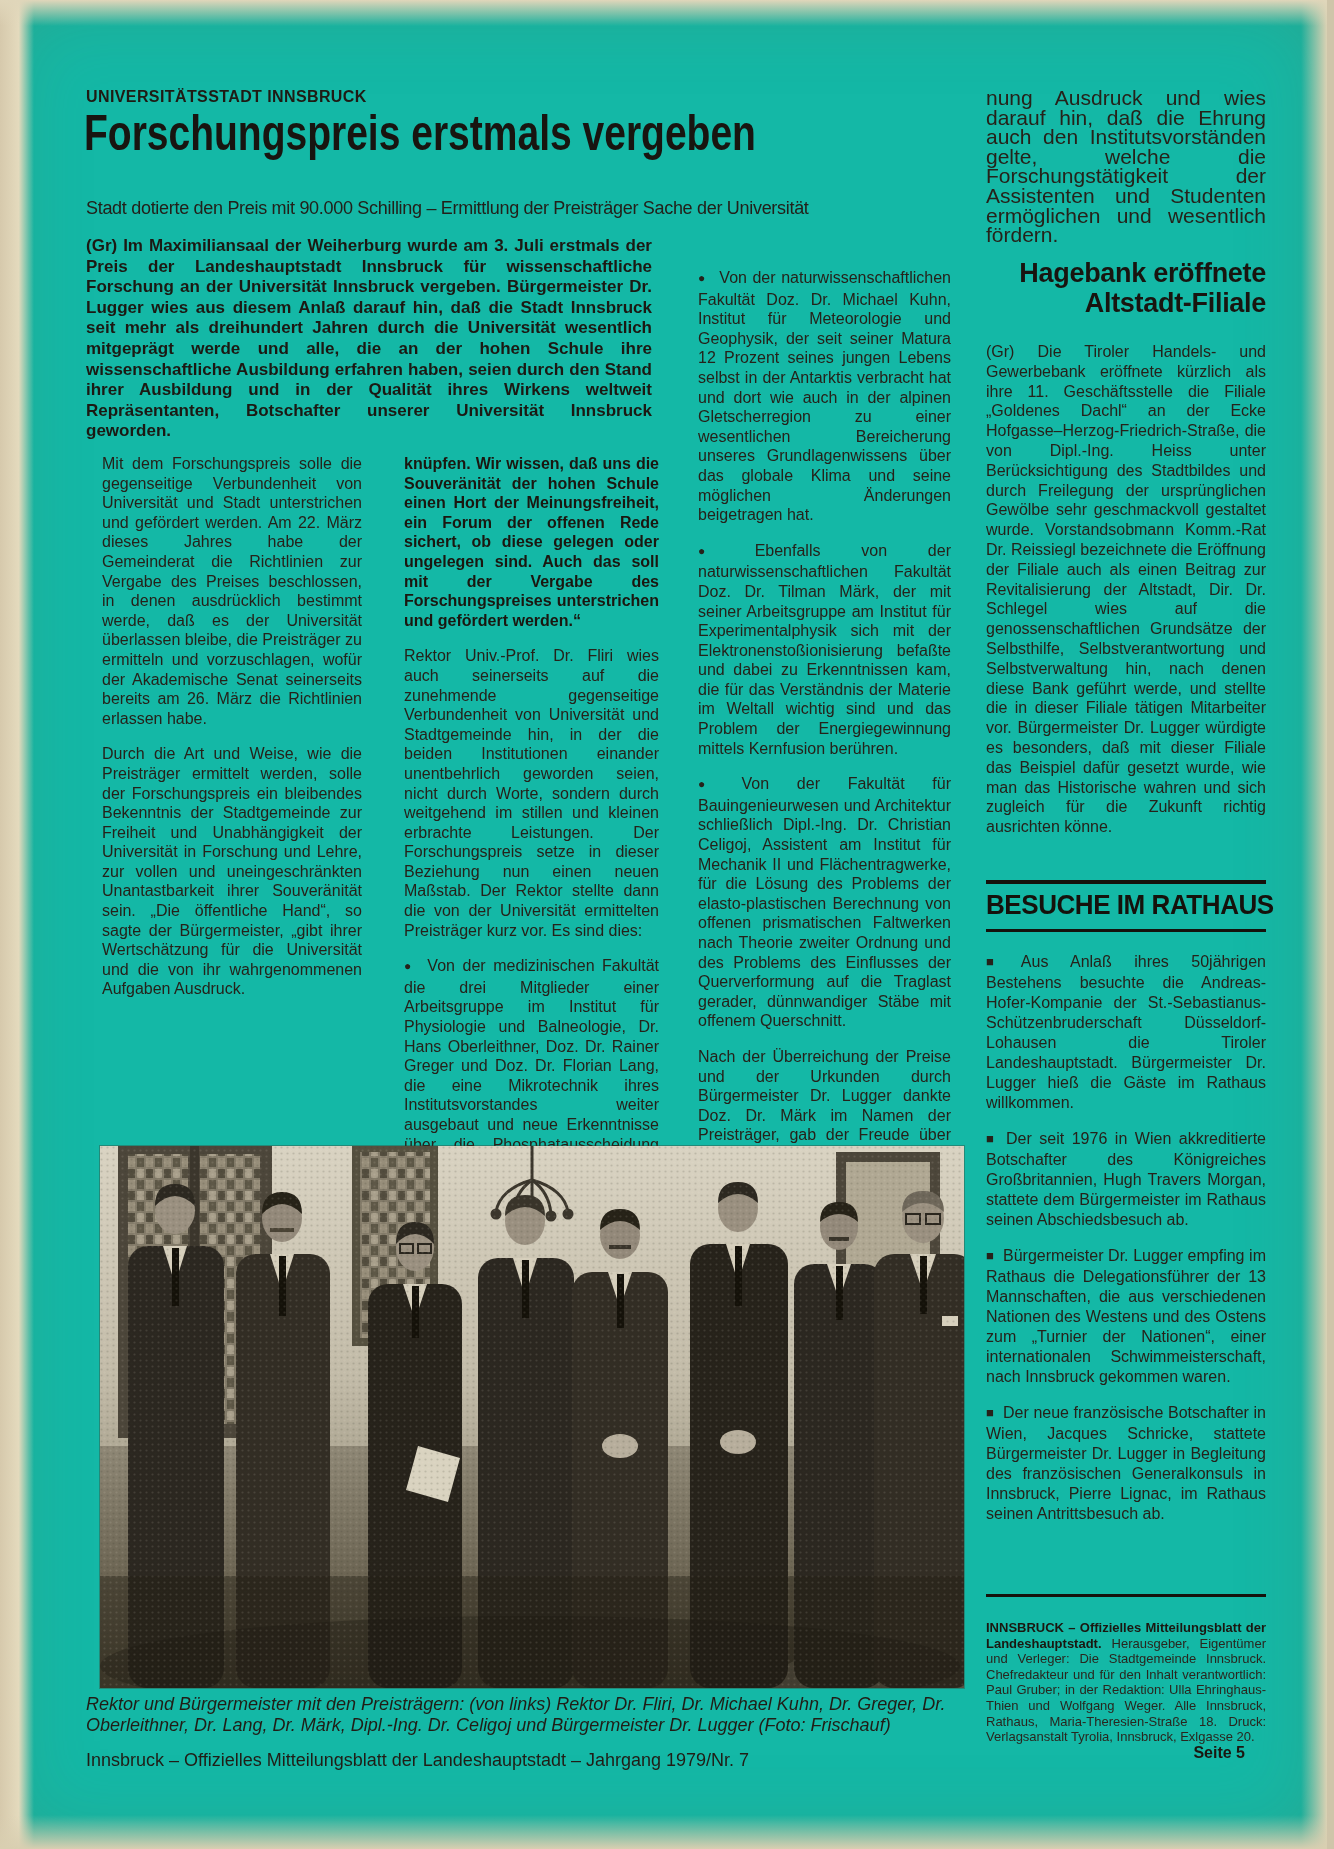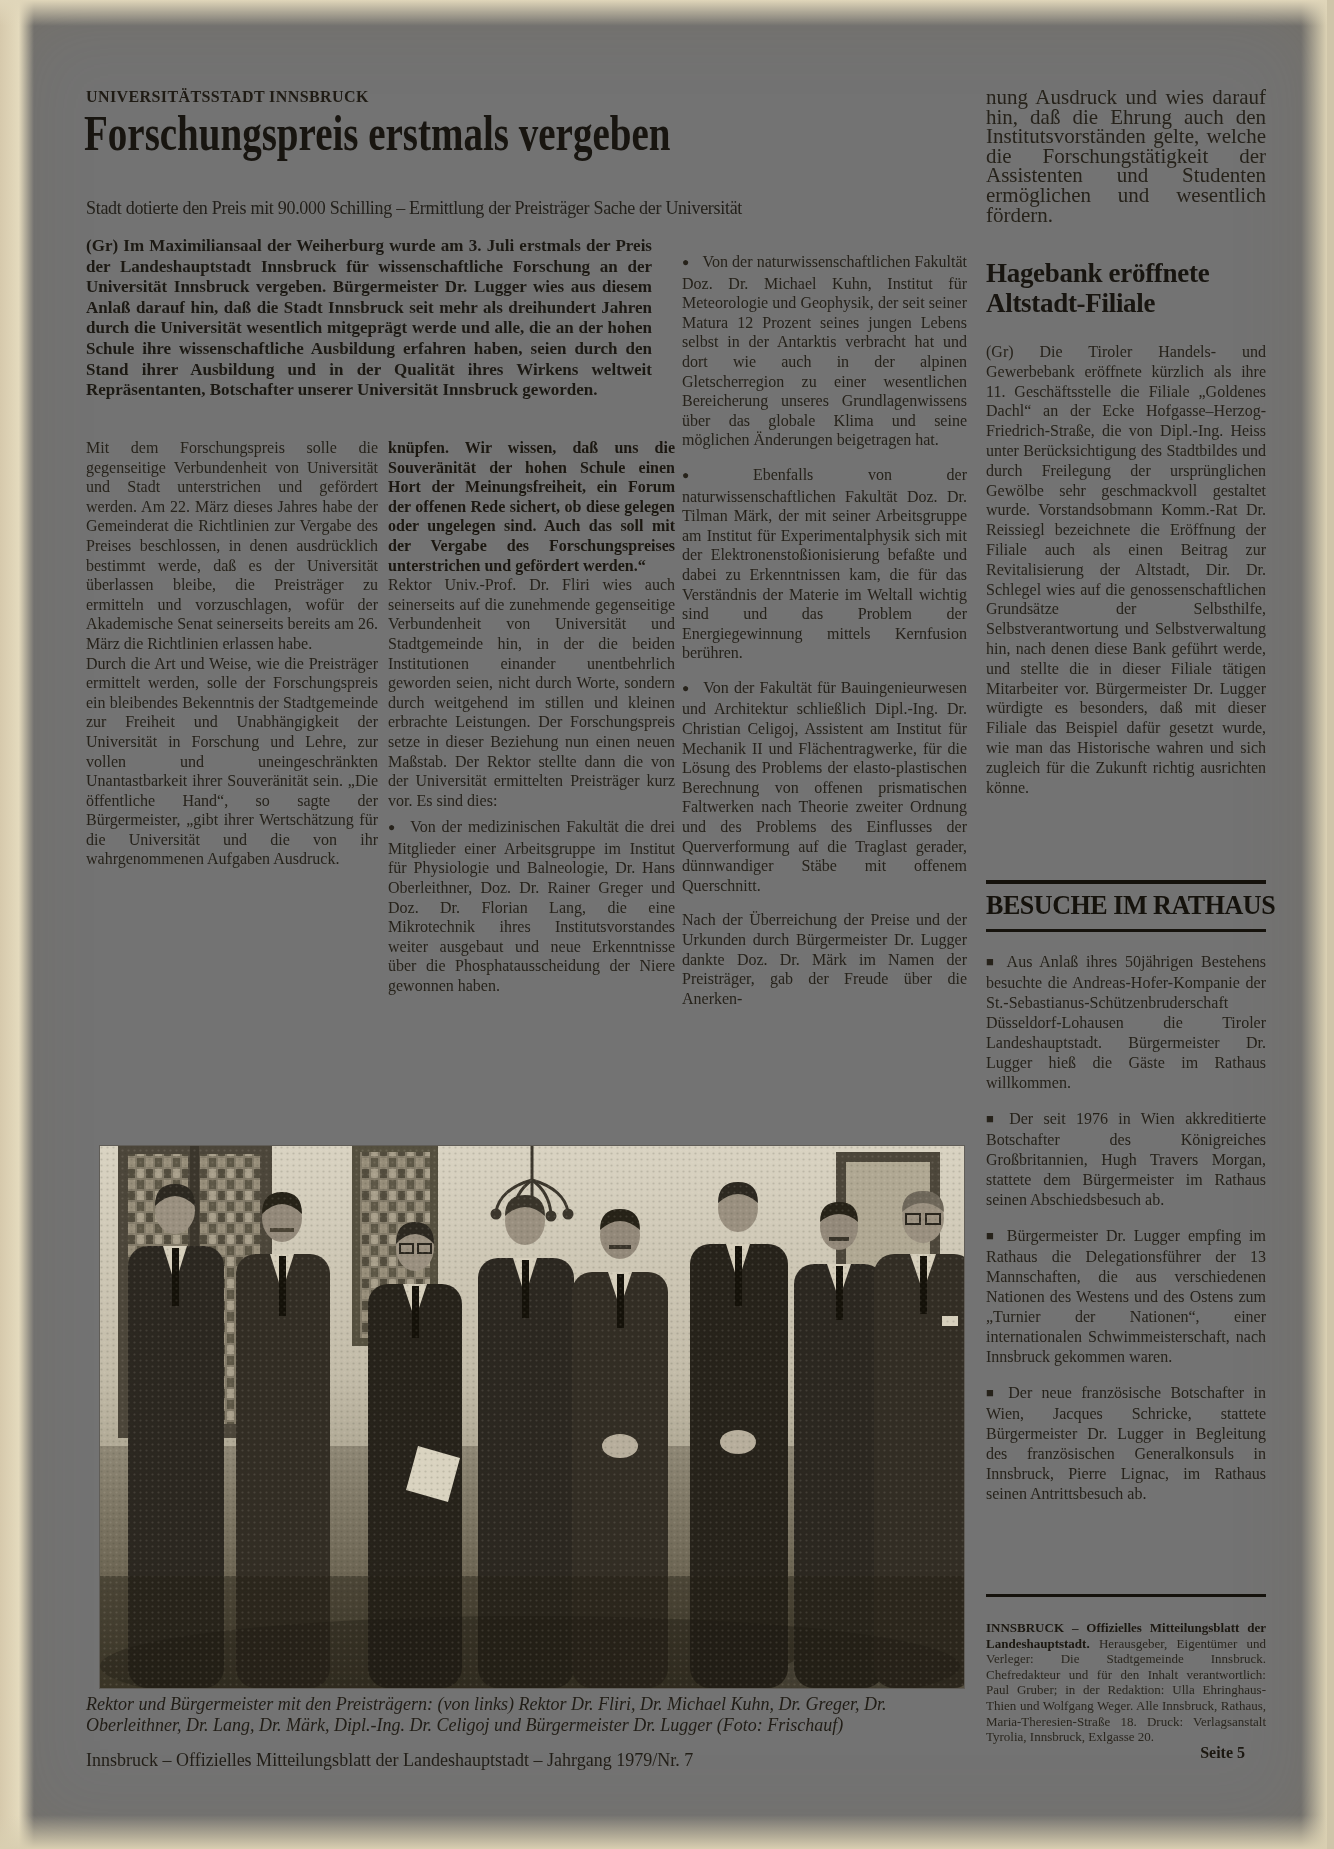--- a/index.html
+++ b/index.html
@@ -1,60 +1,60 @@
 <!DOCTYPE html>
 <html lang="de"><head>
 <meta charset="utf-8">
 <style>
   html,body{margin:0;padding:0;background:#cfc5a9;}
   .page{
     position:relative;width:1327px;height:1849px;overflow:hidden;
-    background:#737373;color:#1f1b14;
-    font-family:Liberation Serif, serif;
+    background:#14b8a6;color:#1f1b14;
+    font-family:Liberation Sans, sans-serif;
     box-shadow:inset 0 0 90px rgba(120,100,60,.25);
   }
   .edge{position:absolute;pointer-events:none;}
   .edge-left{left:0;top:0;width:34px;height:100%;background:linear-gradient(90deg,#d6c9ac,#e4dabd 55%,rgba(234,226,201,0));}
   .edge-right{right:0;top:0;width:26px;height:100%;background:linear-gradient(270deg,#dcd2b4,rgba(234,226,201,0));}
   .edge-top{left:0;top:0;width:100%;height:26px;background:linear-gradient(180deg,#e0d6ba,rgba(234,226,201,0));}
   .edge-bottom{left:0;bottom:0;width:100%;height:34px;background:linear-gradient(0deg,#d9cfb1,rgba(234,226,201,0));}
 
   .kicker{position:absolute;left:86px;top:88px;font-size:16px;font-weight:bold;letter-spacing:.4px;}
   .headline{
     position:absolute;left:84px;top:104px;margin:0;
     font-size:50px;font-weight:bold;letter-spacing:0;white-space:nowrap;
     transform:scaleX(.78);transform-origin:left top;color:#181510;
   }
   .subtitle{position:absolute;left:86px;top:198px;font-size:18px;letter-spacing:-.3px;white-space:nowrap;color:#23201a;}
   .lead{
     position:absolute;left:86px;top:236px;width:566px;margin:0;
     font-size:17px;font-weight:bold;line-height:20.6px;text-align:justify;color:#1c1913;
   }
   .col{position:absolute;font-size:16px;line-height:19.6px;text-align:justify;color:#26221a;}
-  .col p{margin:0;}
+  .col p{margin:16px;}
   .col p.gap{margin-top:7px;}
   .col p.biggap{margin-top:15px;}
   .col p.bold, .bold{font-weight:bold;color:#1b1710;}
   .col1{left:86px;top:438px;width:292px;}
   .col2{left:388px;top:438px;width:287px;}
   .col3{left:682px;top:252px;width:285px;}
   .dot{font-size:12px;margin-right:13px;position:relative;top:-1px;}
 
   .photo-frame{
     position:absolute;left:100px;top:1146px;width:864px;height:542px;
     background:#b9b2a0;box-shadow:inset 0 0 46px rgba(30,26,16,.6), 0 0 0 1px rgba(60,52,36,.35);
   }
   .photo-frame svg{display:block;}
   .caption{
     position:absolute;left:86px;top:1694px;width:884px;margin:0;
     font-style:italic;font-size:18px;line-height:21px;color:#211d16;
   }
   .footer-line{position:absolute;left:86px;top:1750px;font-size:18px;color:#211d16;}
 
-  .sidebar-block{position:absolute;left:986px;width:280px;}
+  .sidebar-block{position:absolute;left:986px;width:280px;text-align:right;}
   .side-cont{top:88px;font-size:21px;line-height:19.6px;text-align:justify;color:#26221a;}
   .side-h2{top:258px;margin:0;font-size:27px;line-height:30px;font-weight:bold;color:#181510;letter-spacing:-.3px;}
   .side-body{top:342px;font-size:16px;line-height:19.8px;text-align:justify;color:#26221a;}
   .besuche{top:880px;border-top:4px solid #15120c;border-bottom:3px solid #15120c;padding:5px 0 8px;}
   .besuche h3{margin:0;font-size:28px;font-weight:bold;letter-spacing:-.5px;white-space:nowrap;transform:scaleX(.93);transform-origin:left center;color:#15120c;}
   .side-items{top:952px;font-size:16px;line-height:20px;text-align:justify;color:#26221a;}
   .side-items p{margin:0 0 16px 0;}
   .sq{font-size:13px;margin-right:9px;position:relative;top:-1px;}
   .imprint{top:1594px;border-top:3px solid #15120c;padding-top:23px;font-size:13px;line-height:15.6px;text-align:justify;color:#2a261e;}
   .imprint b{color:#1b1710;}

